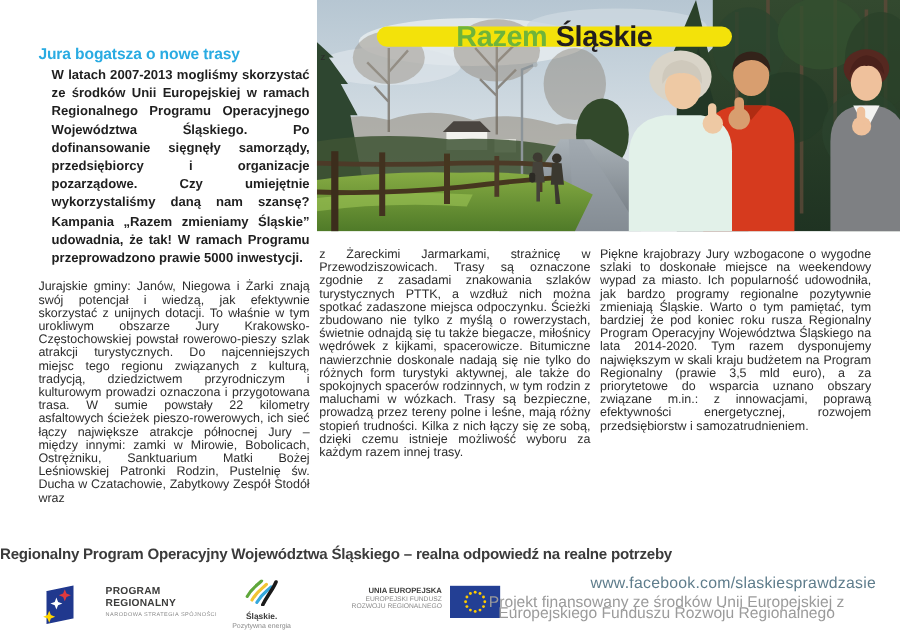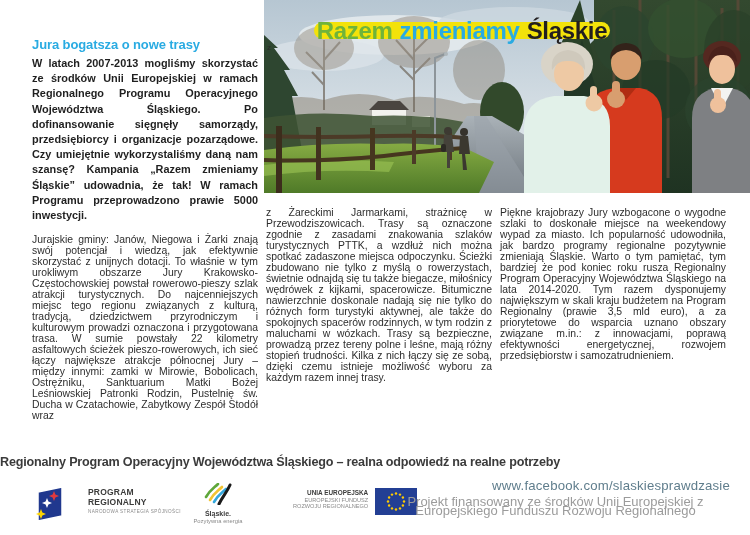--- a/index.html
+++ b/index.html
@@ -10,21 +10,21 @@
     color:#2d2d2d;
   }
   
   .left-col{position:absolute;left:32px;top:37px;width:226px;}
   .heading{
     color:#29ABE2;font-weight:bold;font-size:13px;line-height:15px;
     margin:0 0 4px 0;letter-spacing:-0.1px;
   }
   .intro{
     font-weight:bold;font-size:10.9px;line-height:15.2px;
-    text-align:justify;color:#1f1f1f;margin:0 0 11px 0;
+    text-align:justify;color:#1f1f1f;margin:0 0 11px 11px;
   }
   .bodytext{
     font-size:10.4px;line-height:11px;text-align:justify;color:#2d2d2d;margin:0;
   }
   .col2{position:absolute;left:266px;top:207px;width:226px;}
   .col3{position:absolute;left:500px;top:207px;width:226px;}
   
   .photo-wrap{position:absolute;left:264px;top:0;width:486px;height:193px;overflow:hidden;}
   .photo-wrap svg{display:block;}
   .stray-z{
@@ -184,21 +184,20 @@
       <circle cx="330" cy="103" r="8.5" fill="#eec9a4"></circle>
       <rect x="326" y="86" width="7" height="16" rx="3.5" fill="#eec9a4"></rect>
     </g>
   </svg>
 </div>
 
 <span class="stray-z">z</span>
 
 <div class="banner">
   <span class="w-green">Razem</span>
-  <span class="w-blue">zmieniamy</span>
   <span class="w-dark">Śląskie</span>
 </div>
 
 <div class="left-col">
   <div class="heading">Jura bogatsza o nowe trasy</div>
   <p class="intro">W latach 2007-2013 mogliśmy skorzystać ze środków Unii Europejskiej w ramach Regionalnego Programu Operacyjnego Województwa Śląskiego. Po dofinansowanie sięgnęły samorządy, przedsiębiorcy i organizacje pozarządowe. Czy umiejętnie wykorzystaliśmy daną nam szansę? Kampania „Razem zmieniamy Śląskie” udowadnia, że tak! W ramach Programu przeprowadzono prawie 5000 inwestycji.</p>
   <p class="bodytext">Jurajskie gminy: Janów, Niegowa i Żarki znają swój potencjał i wiedzą, jak efektywnie skorzystać z unijnych dotacji. To właśnie w tym urokliwym obszarze Jury Krakowsko-Częstochowskiej powstał rowerowo-pieszy szlak atrakcji turystycznych. Do najcenniejszych miejsc tego regionu związanych z kulturą, tradycją, dziedzictwem przyrodniczym i kulturowym prowadzi oznaczona i przygotowana trasa. W sumie powstały 22 kilometry asfaltowych ścieżek pieszo-rowerowych, ich sieć łączy największe atrakcje północnej Jury – między innymi: zamki w Mirowie, Bobolicach, Ostrężniku, Sanktuarium Matki Bożej Leśniowskiej Patronki Rodzin, Pustelnię św. Ducha w Czatachowie, Zabytkowy Zespół Stodół wraz</p>
 </div>
 
 <p class="bodytext col2">z Żareckimi Jarmarkami, strażnicę w Przewodziszowicach. Trasy są oznaczone zgodnie z zasadami znakowania szlaków turystycznych PTTK, a wzdłuż nich można spotkać zadaszone miejsca odpoczynku. Ścieżki zbudowano nie tylko z myślą o rowerzystach, świetnie odnajdą się tu także biegacze, miłośnicy wędrówek z kijkami, spacerowicze. Bitumiczne nawierzchnie doskonale nadają się nie tylko do różnych form turystyki aktywnej, ale także do spokojnych spacerów rodzinnych, w tym rodzin z maluchami w wózkach. Trasy są bezpieczne, prowadzą przez tereny polne i leśne, mają różny stopień trudności. Kilka z nich łączy się ze sobą, dzięki czemu istnieje możliwość wyboru za każdym razem innej trasy.</p>

